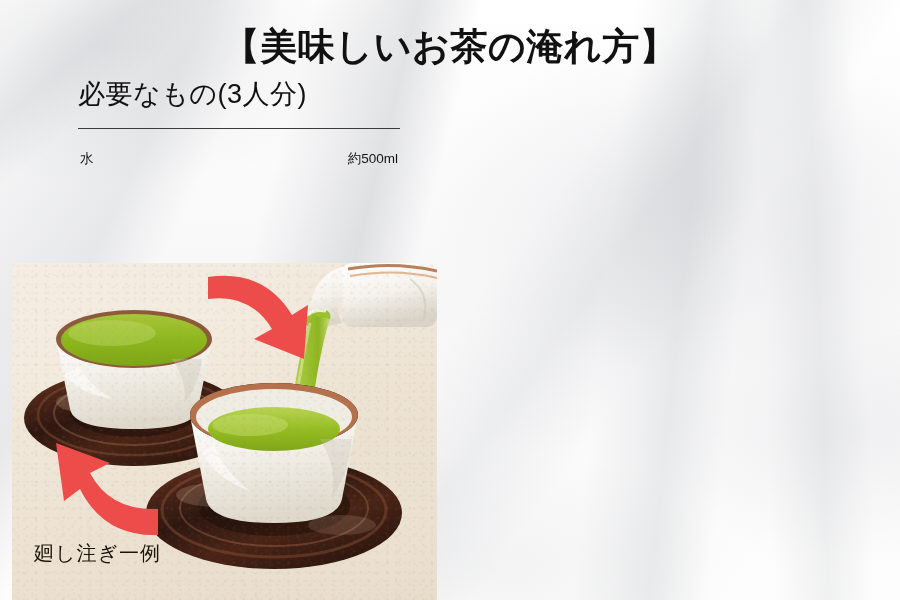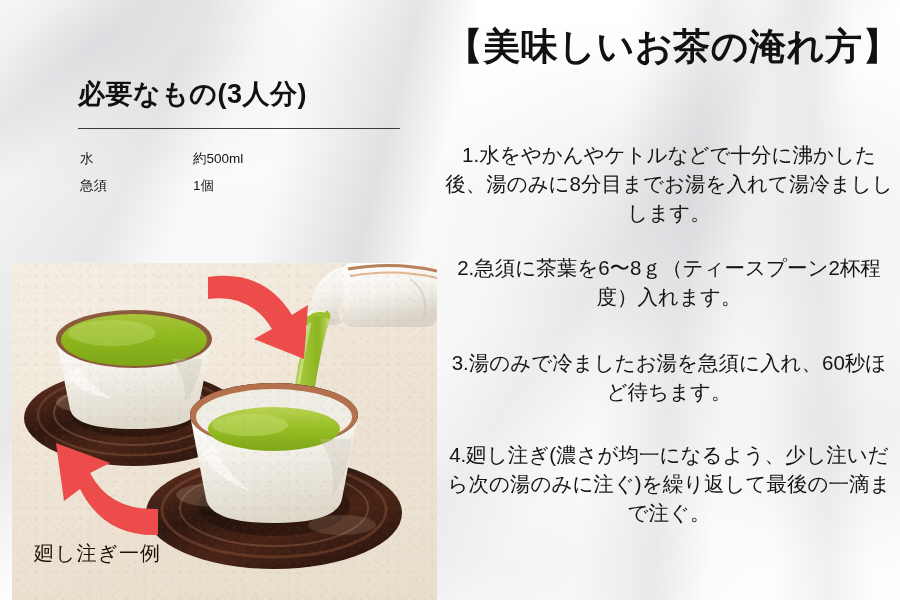--- a/index.html
+++ b/index.html
@@ -24,43 +24,43 @@
       radial-gradient(ellipse 420px 200px at 12% 8%,  rgba(150,152,158,0.16), rgba(255,255,255,0) 70%),
       radial-gradient(ellipse 380px 240px at 78% 34%, rgba(160,162,168,0.15), rgba(255,255,255,0) 72%),
       radial-gradient(ellipse 300px 180px at 95% 72%, rgba(168,170,175,0.13), rgba(255,255,255,0) 72%),
       radial-gradient(ellipse 340px 160px at 55% 95%, rgba(172,174,180,0.12), rgba(255,255,255,0) 74%),
       linear-gradient(180deg, #ffffff 0%, #f7f7f8 50%, #fdfdfd 100%);
   }
 
   
   #title {
     position:absolute; left:0; top:26px; width:900px;
-    text-align:right;
+    text-align:center;
     font-size:37px; line-height:1.15; color:#111111;
     letter-spacing:0.5px; white-space:nowrap;font-family:Liberation Serif, serif;
   }
 
   
   #ingredients-section { position:absolute; left:78px; top:78px; width:326px; }
 
   #subtitle {
-    font-size:27px; font-weight:bold; color:#111111;
+    font-size:27px; font-weight:normal; color:#111111;
     letter-spacing:0.5px; line-height:1.25; white-space:nowrap;
   }
 
   #ingredients-divider {
     margin-top:16px; width:322px; height:1px;
     background:#3a3a3a;
   }
 
   #ingredients-table { margin-top:17px; width:322px; border-collapse:collapse; }
   #ingredients-table tr { height:27px; }
   #ingredients-table td { font-size:13.5px; color:#141414; vertical-align:middle; }
   #ingredients-table td.ing-name { text-align:left; padding-left:2px; }
-  #ingredients-table td.ing-qty  { text-align:left; padding-right:2px; }
+  #ingredients-table td.ing-qty  { text-align:right; padding-right:2px; }
 
   
   #photo {
     position:absolute; left:12px; top:263px; width:425px; height:337px;
     overflow:hidden;
     background:
       radial-gradient(ellipse 300px 180px at 30% 18%, #f4ece0 0%, rgba(244,236,224,0) 70%),
       radial-gradient(ellipse 260px 200px at 85% 70%, #ece2d2 0%, rgba(236,226,210,0) 72%),
       linear-gradient(160deg, #f6efe4 0%, #efe5d6 45%, #e7dbc9 100%);
   }
@@ -107,24 +107,20 @@
 
   <section id="ingredients-section">
     <h2 id="subtitle">必要なもの(3人分)</h2>
     <div id="ingredients-divider"></div>
     <table id="ingredients-table">
       <tbody>
         <tr>
           <td class="ing-name">水</td>
           <td class="ing-qty">約500ml</td>
         </tr>
-        <tr>
-          <td class="ing-name">急須</td>
-          <td class="ing-qty">1個</td>
-        </tr>
       </tbody>
     </table>
   </section>
 
   <figure id="photo">
     <svg class="photo-svg" viewBox="0 0 425 337" preserveAspectRatio="none">
       <defs>
         <linearGradient id="gTea" x1="0" y1="0" x2="0" y2="1">
           <stop offset="0%" stop-color="#A8C63A"></stop>
           <stop offset="45%" stop-color="#8FB91E"></stop>
@@ -229,20 +225,14 @@
                  L52,238
                  L44,180
                  L98,200
                  L78,210
                  Q98,248 146,246 Z" fill="#EE4B4B"></path>
       </g>
     </svg>
     <figcaption id="photo-caption" style="position:absolute;left:22px;top:278px;">廻し注ぎ一例</figcaption>
   </figure>
 
-  <section id="steps">
-    <p class="step" id="step-1">1.水をやかんやケトルなどで十分に沸かした後、湯のみに8分目までお湯を入れて湯冷まししします。</p>
-    <p class="step" id="step-2">2.急須に茶葉を6〜8ｇ（ティースプーン2杯程度）入れます。</p>
-    <p class="step" id="step-3">3.湯のみで冷ましたお湯を急須に入れ、60秒ほど待ちます。</p>
-    <p class="step" id="step-4">4.廻し注ぎ(濃さが均一になるよう、少し注いだら次の湯のみに注ぐ)を繰り返して最後の一滴まで注ぐ。</p>
-  </section>
 
 </div>
 
 </body></html>

